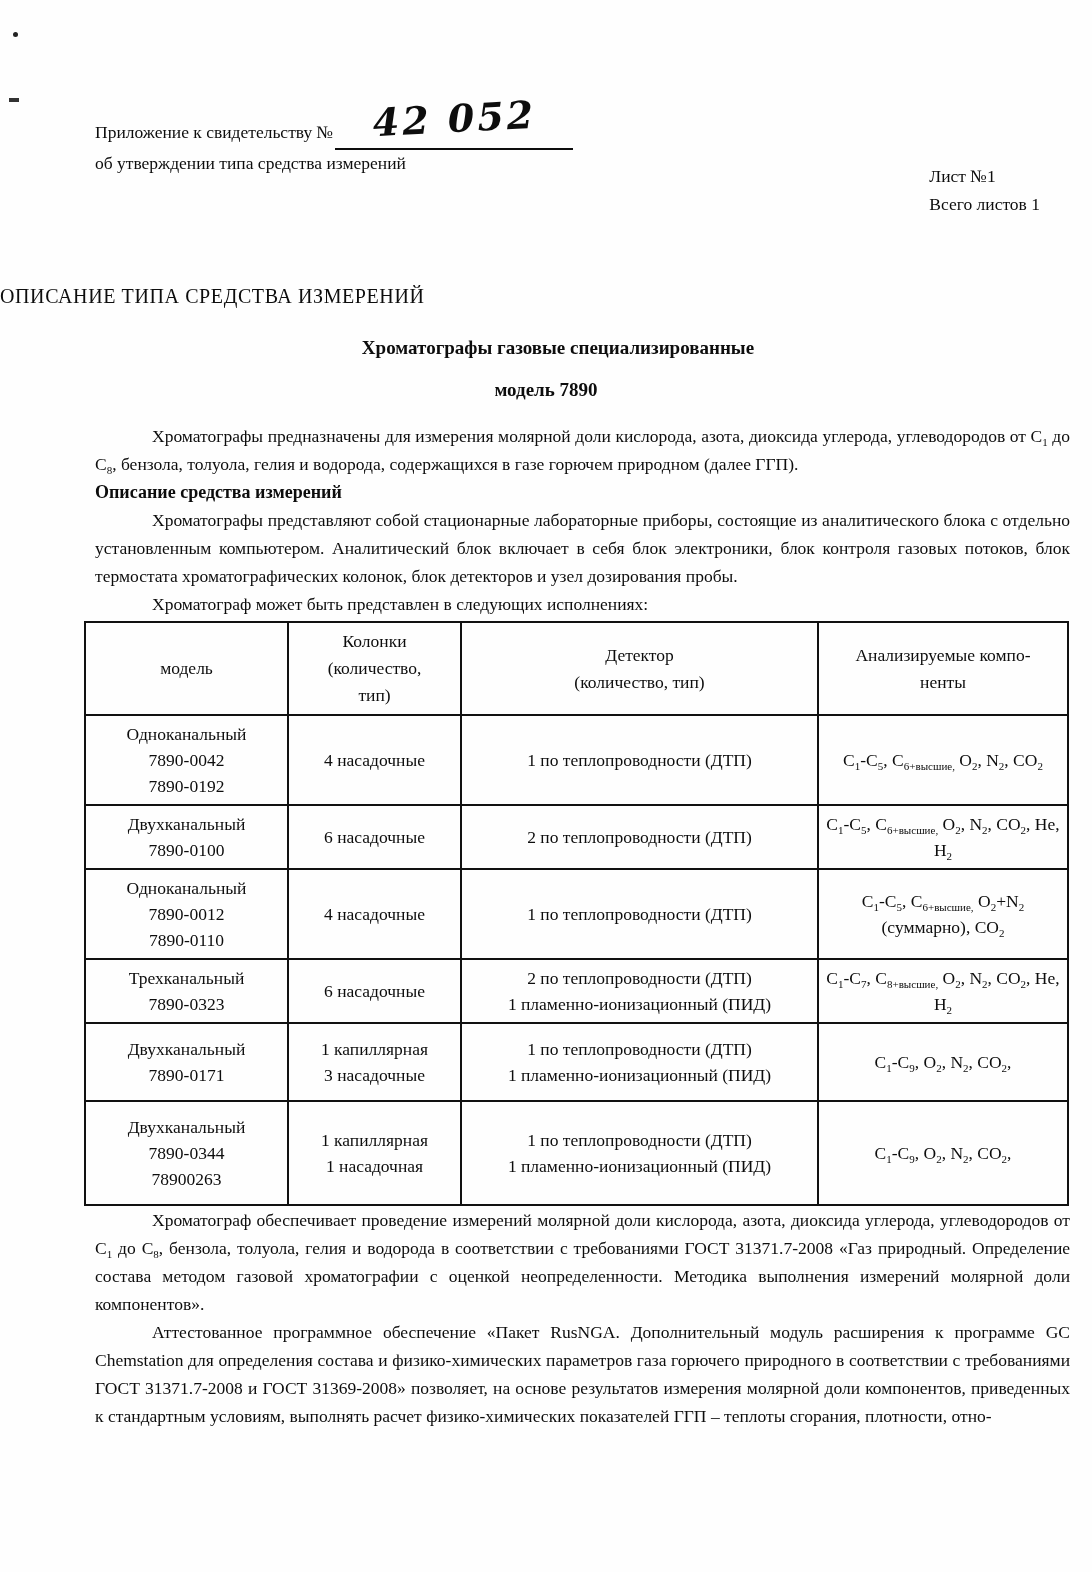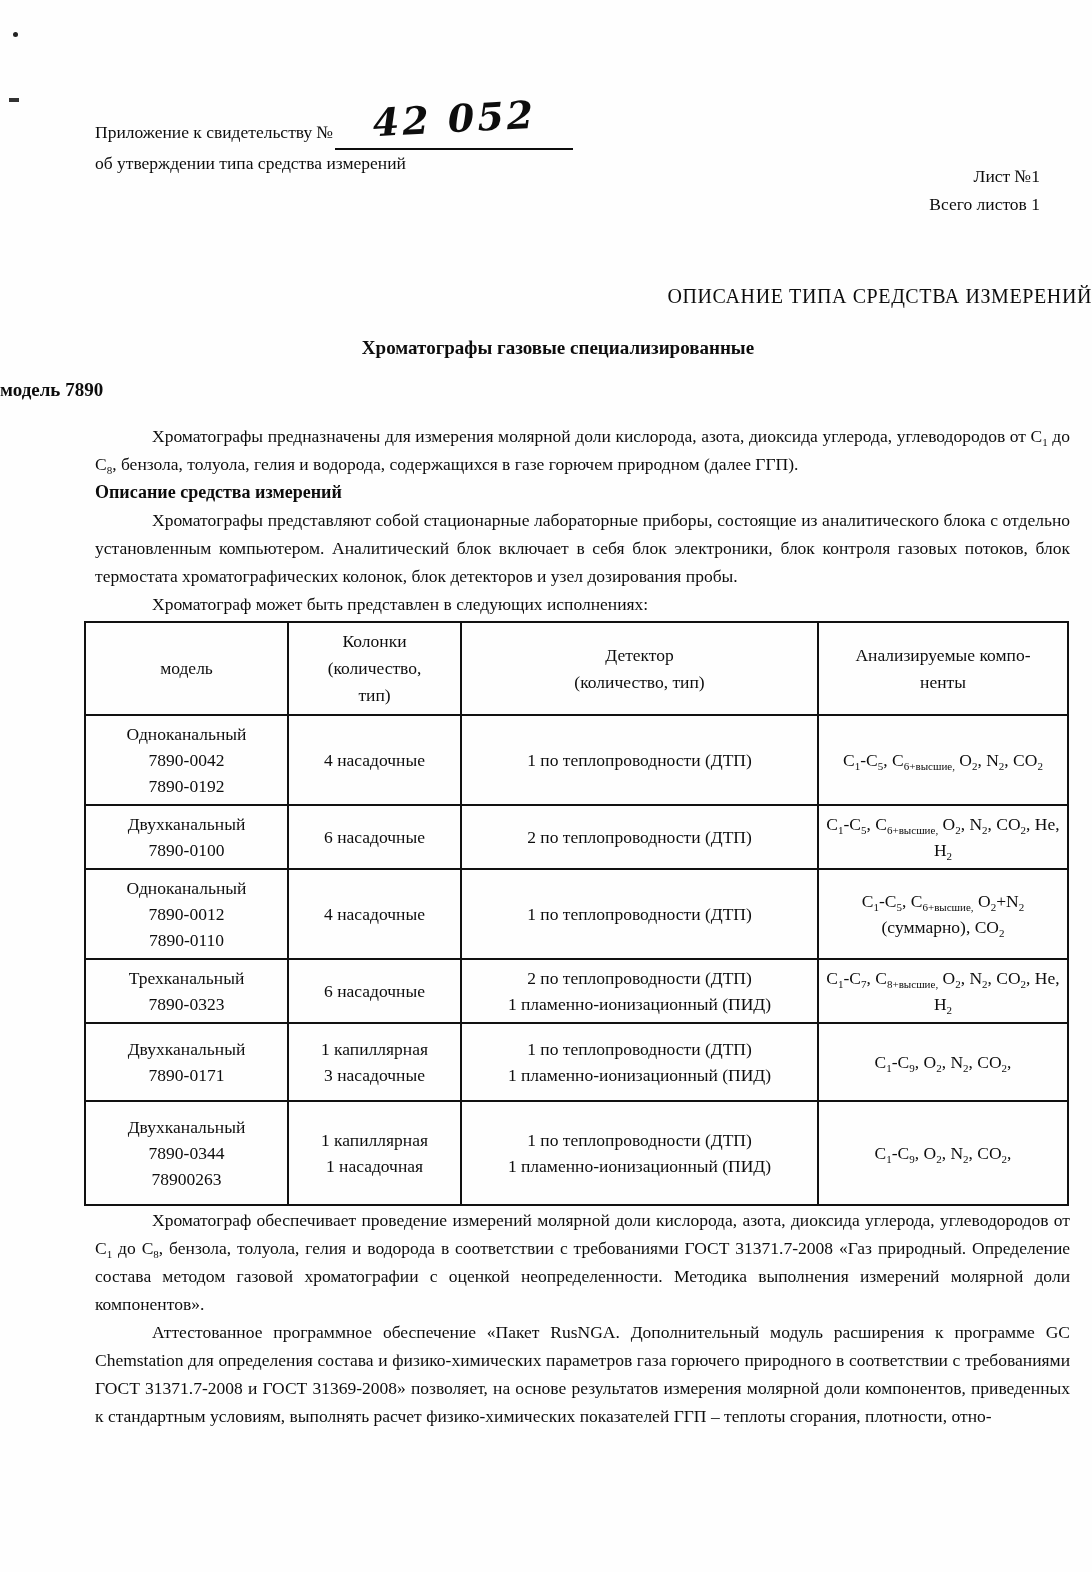--- a/index.html
+++ b/index.html
@@ -23,25 +23,25 @@
     display:inline-block;width:238px;text-align:center;
     border-bottom:2.5px solid #0d0d0d;
     vertical-align:baseline;height:38px;line-height:30px;
     margin-left:2px;
   }
   .annex-number{
     font-family:"DejaVu Serif",serif;font-style:italic;font-weight:bold;
     font-size:38px;letter-spacing:3px;
     display:inline-block;transform:rotate(-3deg) translateY(-6px);
   }
-  .sheet-info{position:absolute;right:52px;top:163px;text-align:right;font-size:17.5px;line-height:27.5px;}
+  .sheet-info{position:absolute;right:52px;top:163px;font-size:17.5px;line-height:27.5px;}
 
-  .doc-title{position:absolute;top:285px;left:0;width:100%;text-align:right;font-size:20px;letter-spacing:.6px;font-family:Liberation Serif, serif;}
+  .doc-title{position:absolute;top:285px;left:0;width:100%;text-align:left;font-size:20px;letter-spacing:.6px;font-family:Liberation Serif, serif;}
   .doc-subtitle{position:absolute;top:337px;left:12px;width:100%;text-align:center;font-size:19px;font-weight:bold;}
-  .doc-model{position:absolute;top:379px;left:0;width:100%;text-align:left;font-size:19px;font-weight:bold;}
+  .doc-model{position:absolute;top:379px;left:0;width:100%;text-align:center;font-size:19px;font-weight:bold;}
 
   .main{position:absolute;left:95px;top:422px;width:975px;font-size:17.5px;line-height:28px;}
   .main h2{font-size:18px;margin:0;font-weight:bold;line-height:28px;}
   .main p{margin:0;text-align:justify;text-indent:57px;}
   .p-purpose{margin-top:26px;}
   .h-desc{margin-top:25px;}
   .p-desc{margin-top:20px;}
   .p-intro{margin-top:0;}
   .p-gost{margin-top:25px;}
 

